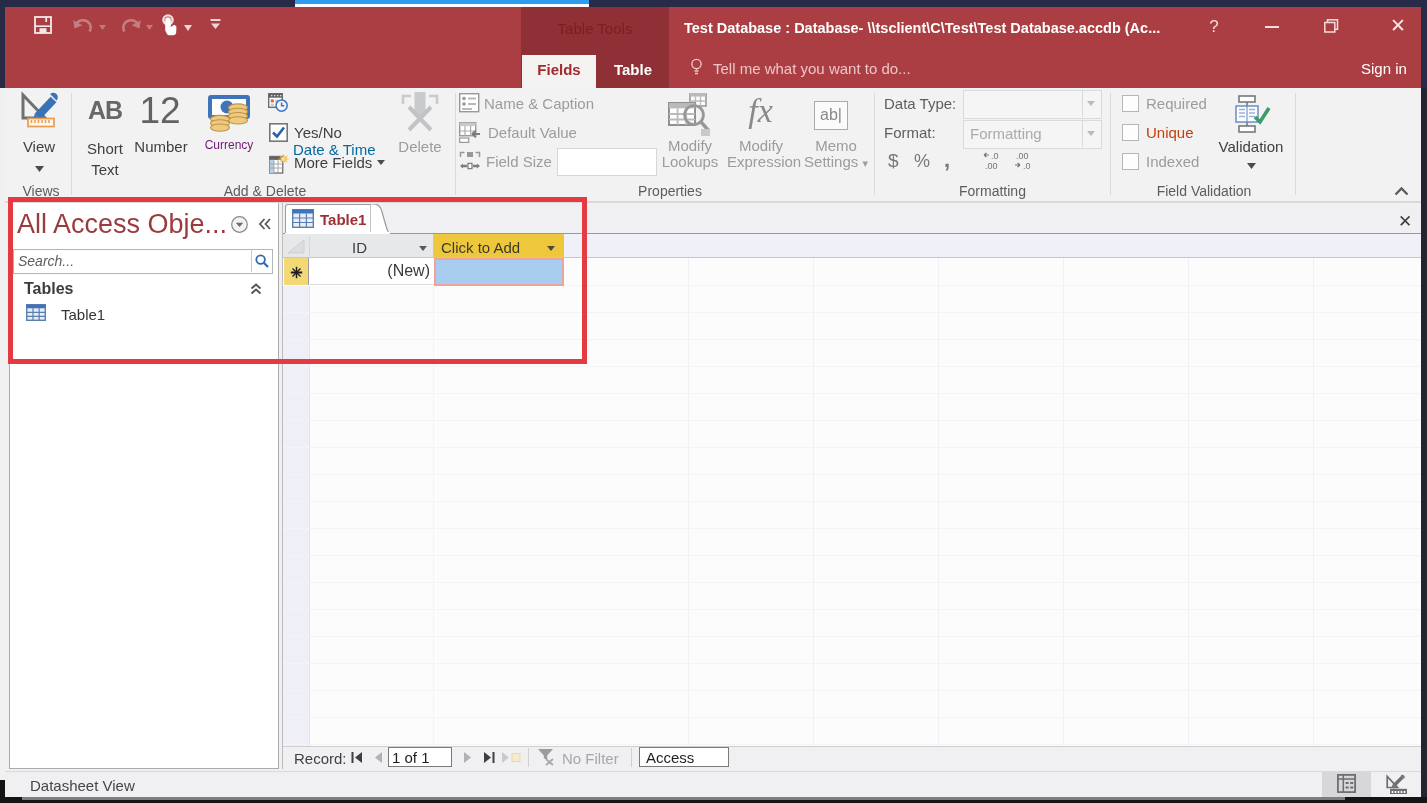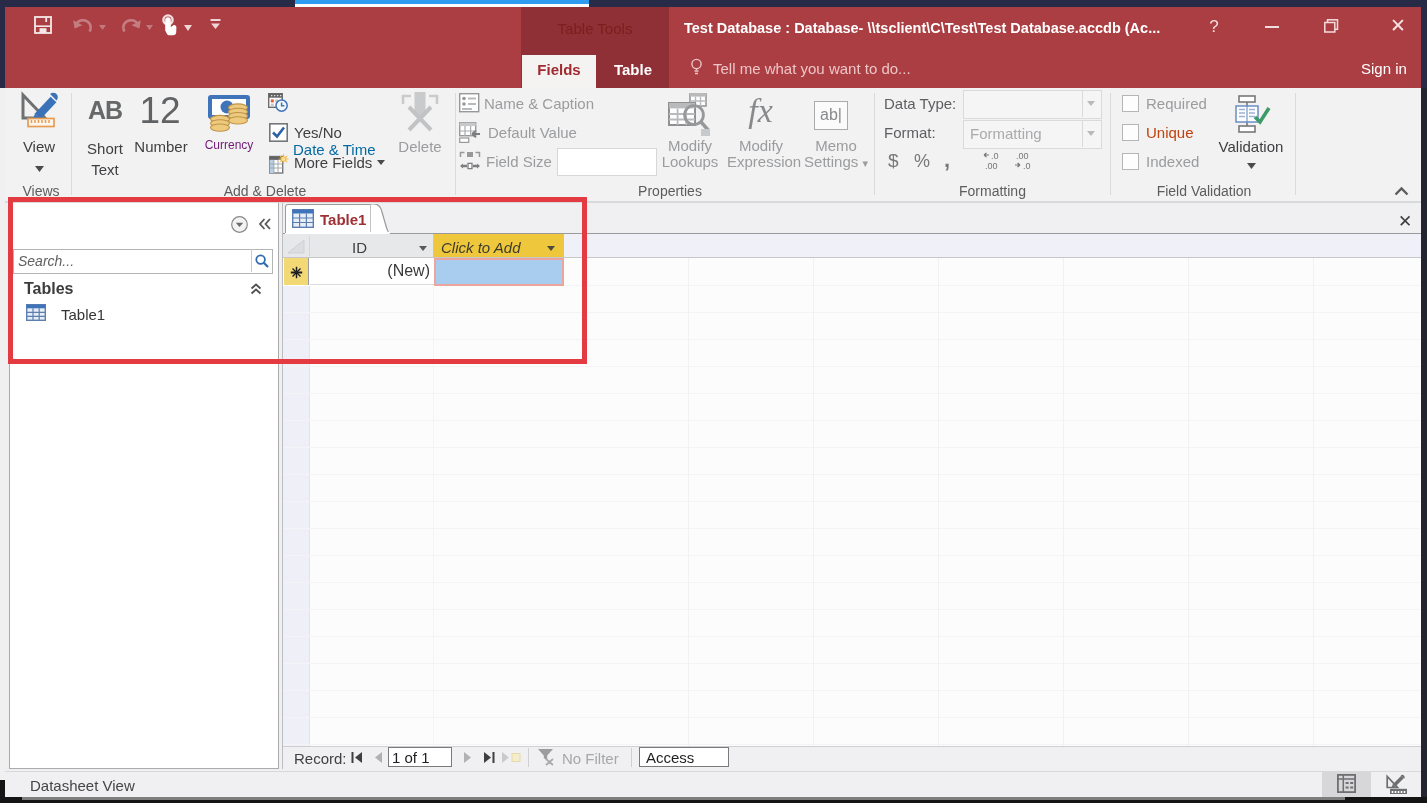--- a/index.html
+++ b/index.html
@@ -334,20 +334,21 @@
 <div class="abs" style="left:1216px;top:138px;width:70px;text-align:center;color:#3f3f41;font-size:15px;">Validation</div>
 <div class="abs" style="left:1247px;top:163px;">
       <svg width="9" height="6" viewBox="0 0 9 6">
         <path d="M0 0h9L4.5 6z" fill="#4b4b4d"></path>
       </svg>
     </div>
 
 <div class="abs" style="left:5px;top:203px;width:1416px;height:594px;background:#f0f0f1;"></div>
 
 <div class="abs" style="left:9px;top:203px;width:268px;height:565px;background:#ffffff;border:1px solid #ababad;border-top:none;"></div>
+<div class="abs" style="left:17px;top:209px;width:215px;height:32px;color:#9a3b3e;font-size:27px;white-space:nowrap;overflow:hidden;">All Access Obje...</div>
 <div class="abs" style="left:231px;top:216px;">
       <svg width="17" height="17" viewBox="0 0 17 17">
         <circle cx="8.5" cy="8.5" r="7.8" fill="#f3f3f4" stroke="#8a8a8c" stroke-width="1.2"></circle>
         <path d="M4.8 6.8h7.4L8.5 11z" fill="#6b6b6d"></path>
       </svg>
     </div>
 <div class="abs" style="left:258px;top:217px;">
       <svg width="14" height="14" viewBox="0 0 14 14">
         <g fill="none" stroke="#58585a" stroke-width="1.8">
           <path d="M6.5 2 L2 7 L6.5 12"></path>
@@ -421,21 +422,21 @@
       </svg>
     </div>
 <div class="abs" style="left:309px;top:236px;width:1px;height:20px;background:#d6d7d9;"></div>
 <div class="abs" style="left:352px;top:239px;color:#3f3f41;font-size:15px;">ID</div>
 <div class="abs" style="left:419px;top:246px;">
       <svg width="8" height="5" viewBox="0 0 8 5">
         <path d="M0 0h8L4 5z" fill="#58595b"></path>
       </svg>
     </div>
 <div class="abs" style="left:434px;top:234px;width:130px;height:24px;background:#eec73d;"></div>
-<div class="abs" style="left:441px;top:239px;color:#3c3c2c;font-size:15px;font-style:italic;">Click to Add</div>
+<div class="abs" style="left:441px;top:239px;color:#3c3c2c;font-size:15px;">Click to Add</div>
 <div class="abs" style="left:547px;top:246px;">
       <svg width="8" height="5" viewBox="0 0 8 5">
         <path d="M0 0h8L4 5z" fill="#4b4b3a"></path>
       </svg>
     </div>
 <div class="abs" style="left:283px;top:257px;width:1138px;height:1px;background:#c6c7c9;"></div>
 
 <div class="abs" style="left:283px;top:258px;width:281px;height:28px;background:#fff;"></div>
 <div class="abs" style="left:284px;top:258px;width:25px;height:27px;background:#f3d876;border-right:1px solid #9b9b9d;box-sizing:border-box;"></div>
 <div class="abs" style="left:290px;top:266px;">

